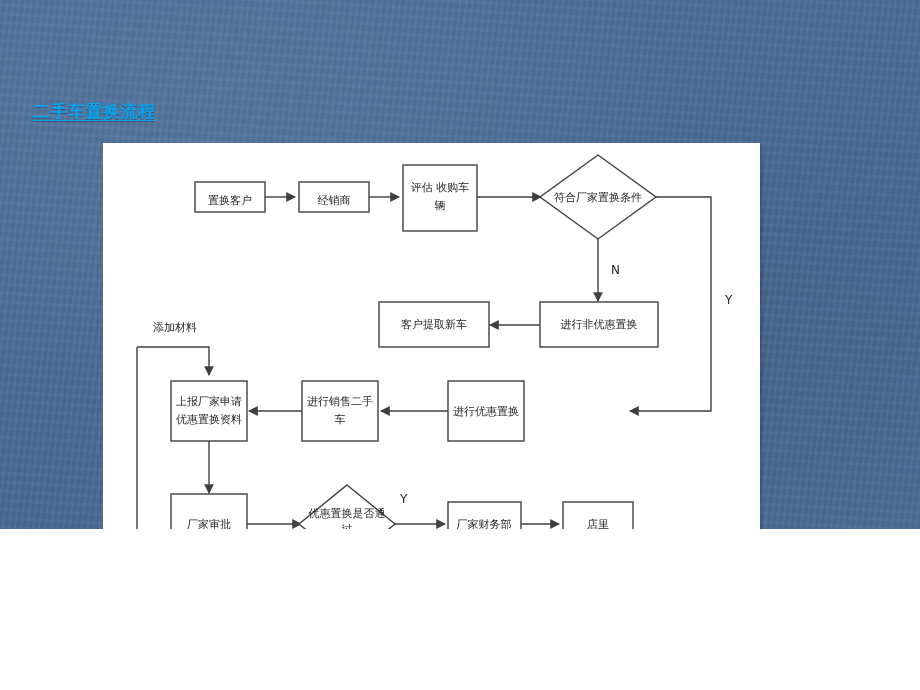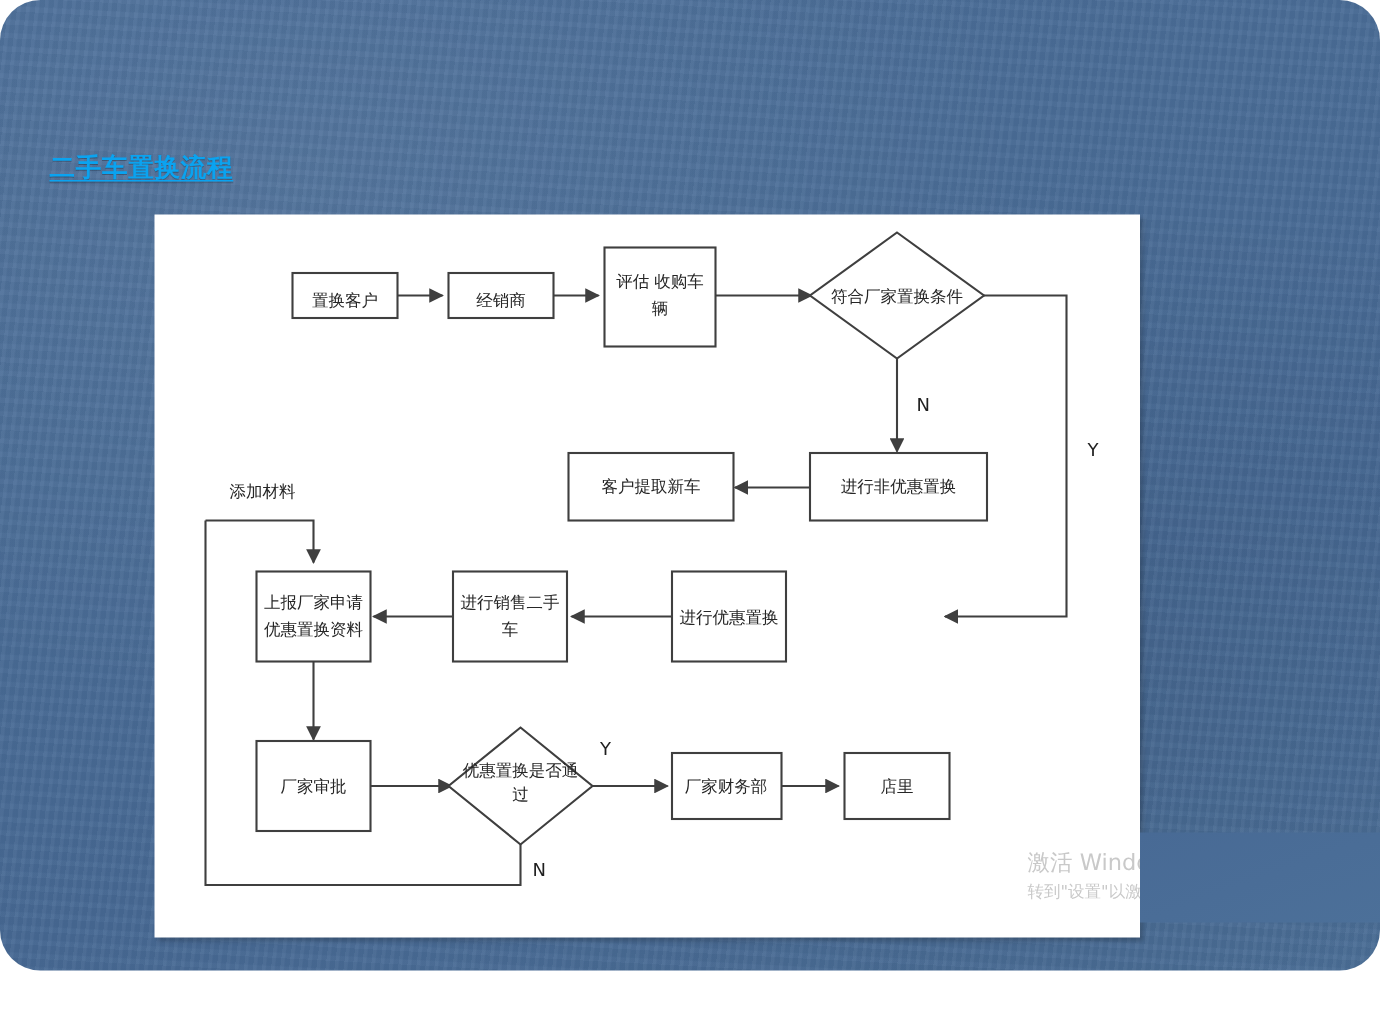--- a/index.html
+++ b/index.html
@@ -9,24 +9,23 @@
   }
   body {
     width: 920px;
     height: 690px;
     overflow: hidden;
     font-family: "DejaVu Sans", "Liberation Sans", sans-serif;
   }
   #slide {
     position: relative;
     width: 920px;
-    height: 647px;
+    height: 529px;
     background: linear-gradient(160deg, #4b6e99 0%, #4a6d97 35%, #476994 65%, #4c7099 100%);
     overflow: hidden;
-    border-radius: 27px;
   }
   
   #bg-texture {
     position: absolute;
     inset: 0;
     background-image:
       repeating-linear-gradient(97deg, rgba(255,255,255,0.030) 0px, rgba(255,255,255,0.030) 2px, rgba(0,0,0,0.022) 3px, rgba(0,0,0,0.022) 6px),
       repeating-linear-gradient(3deg, rgba(255,255,255,0.022) 0px, rgba(255,255,255,0.022) 3px, rgba(0,0,0,0.018) 4px, rgba(0,0,0,0.018) 9px),
       radial-gradient(ellipse at 22% 18%, rgba(255,255,255,0.055), rgba(255,255,255,0) 48%),
       radial-gradient(ellipse at 78% 72%, rgba(0,0,0,0.055), rgba(0,0,0,0) 52%);

